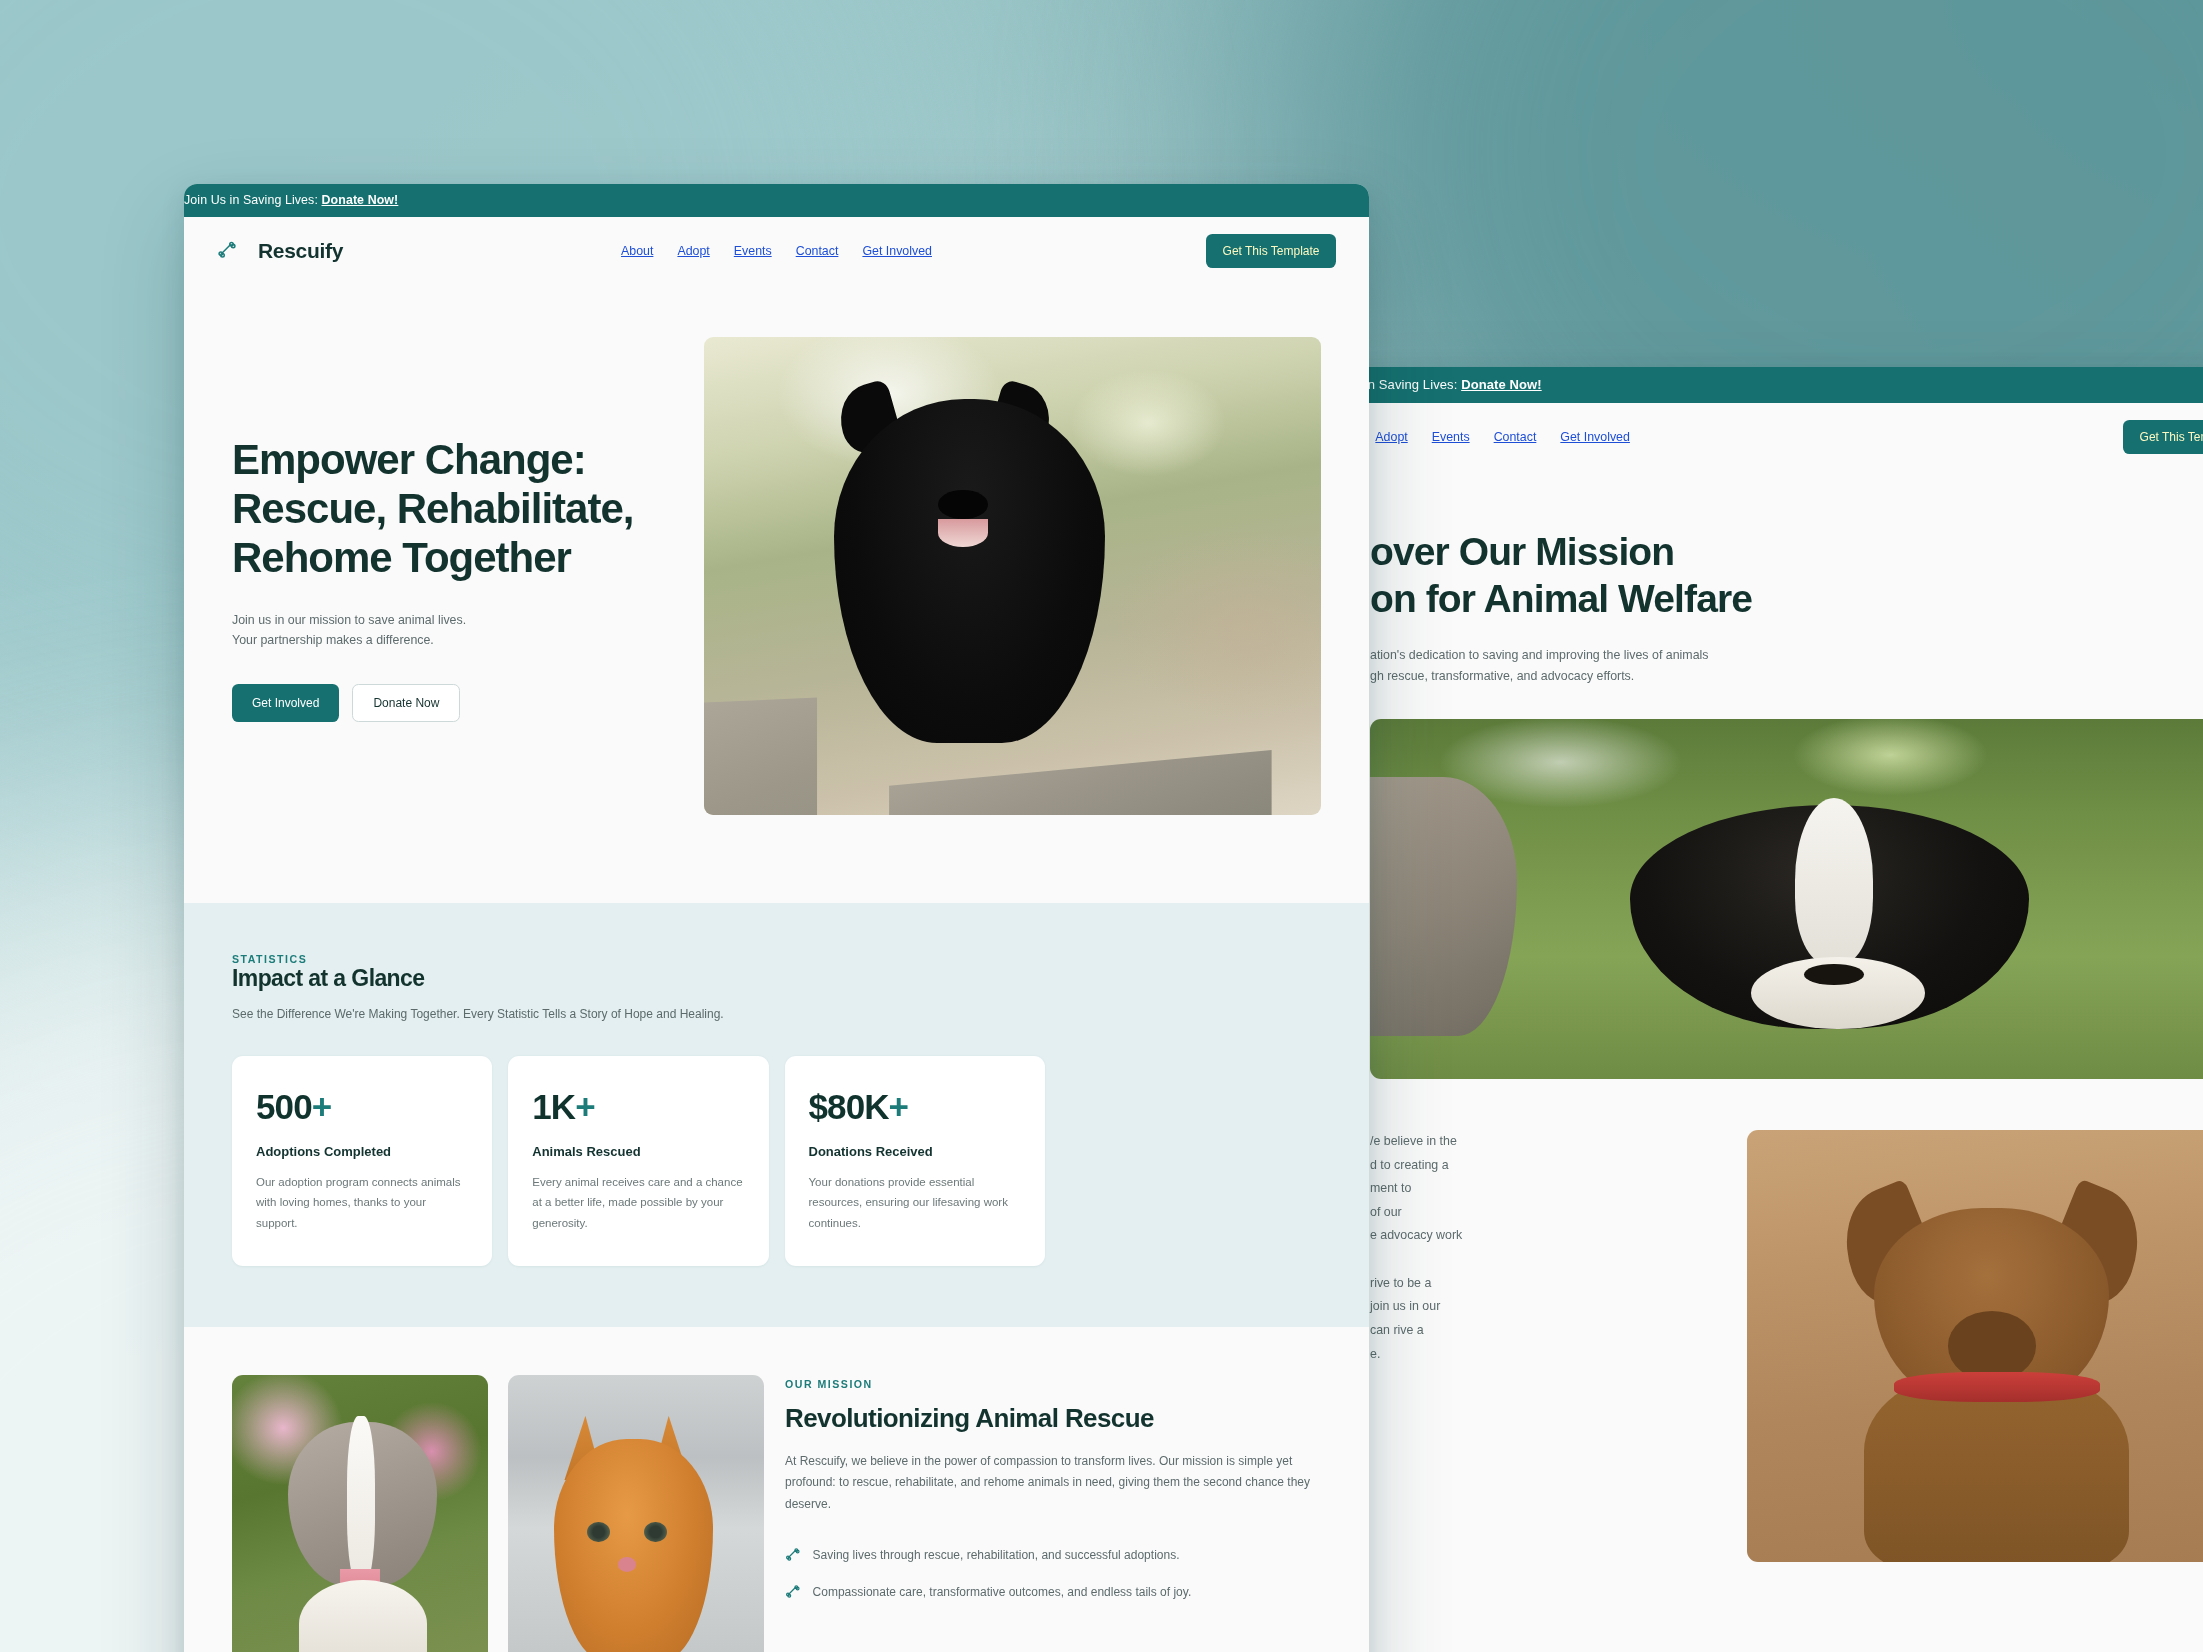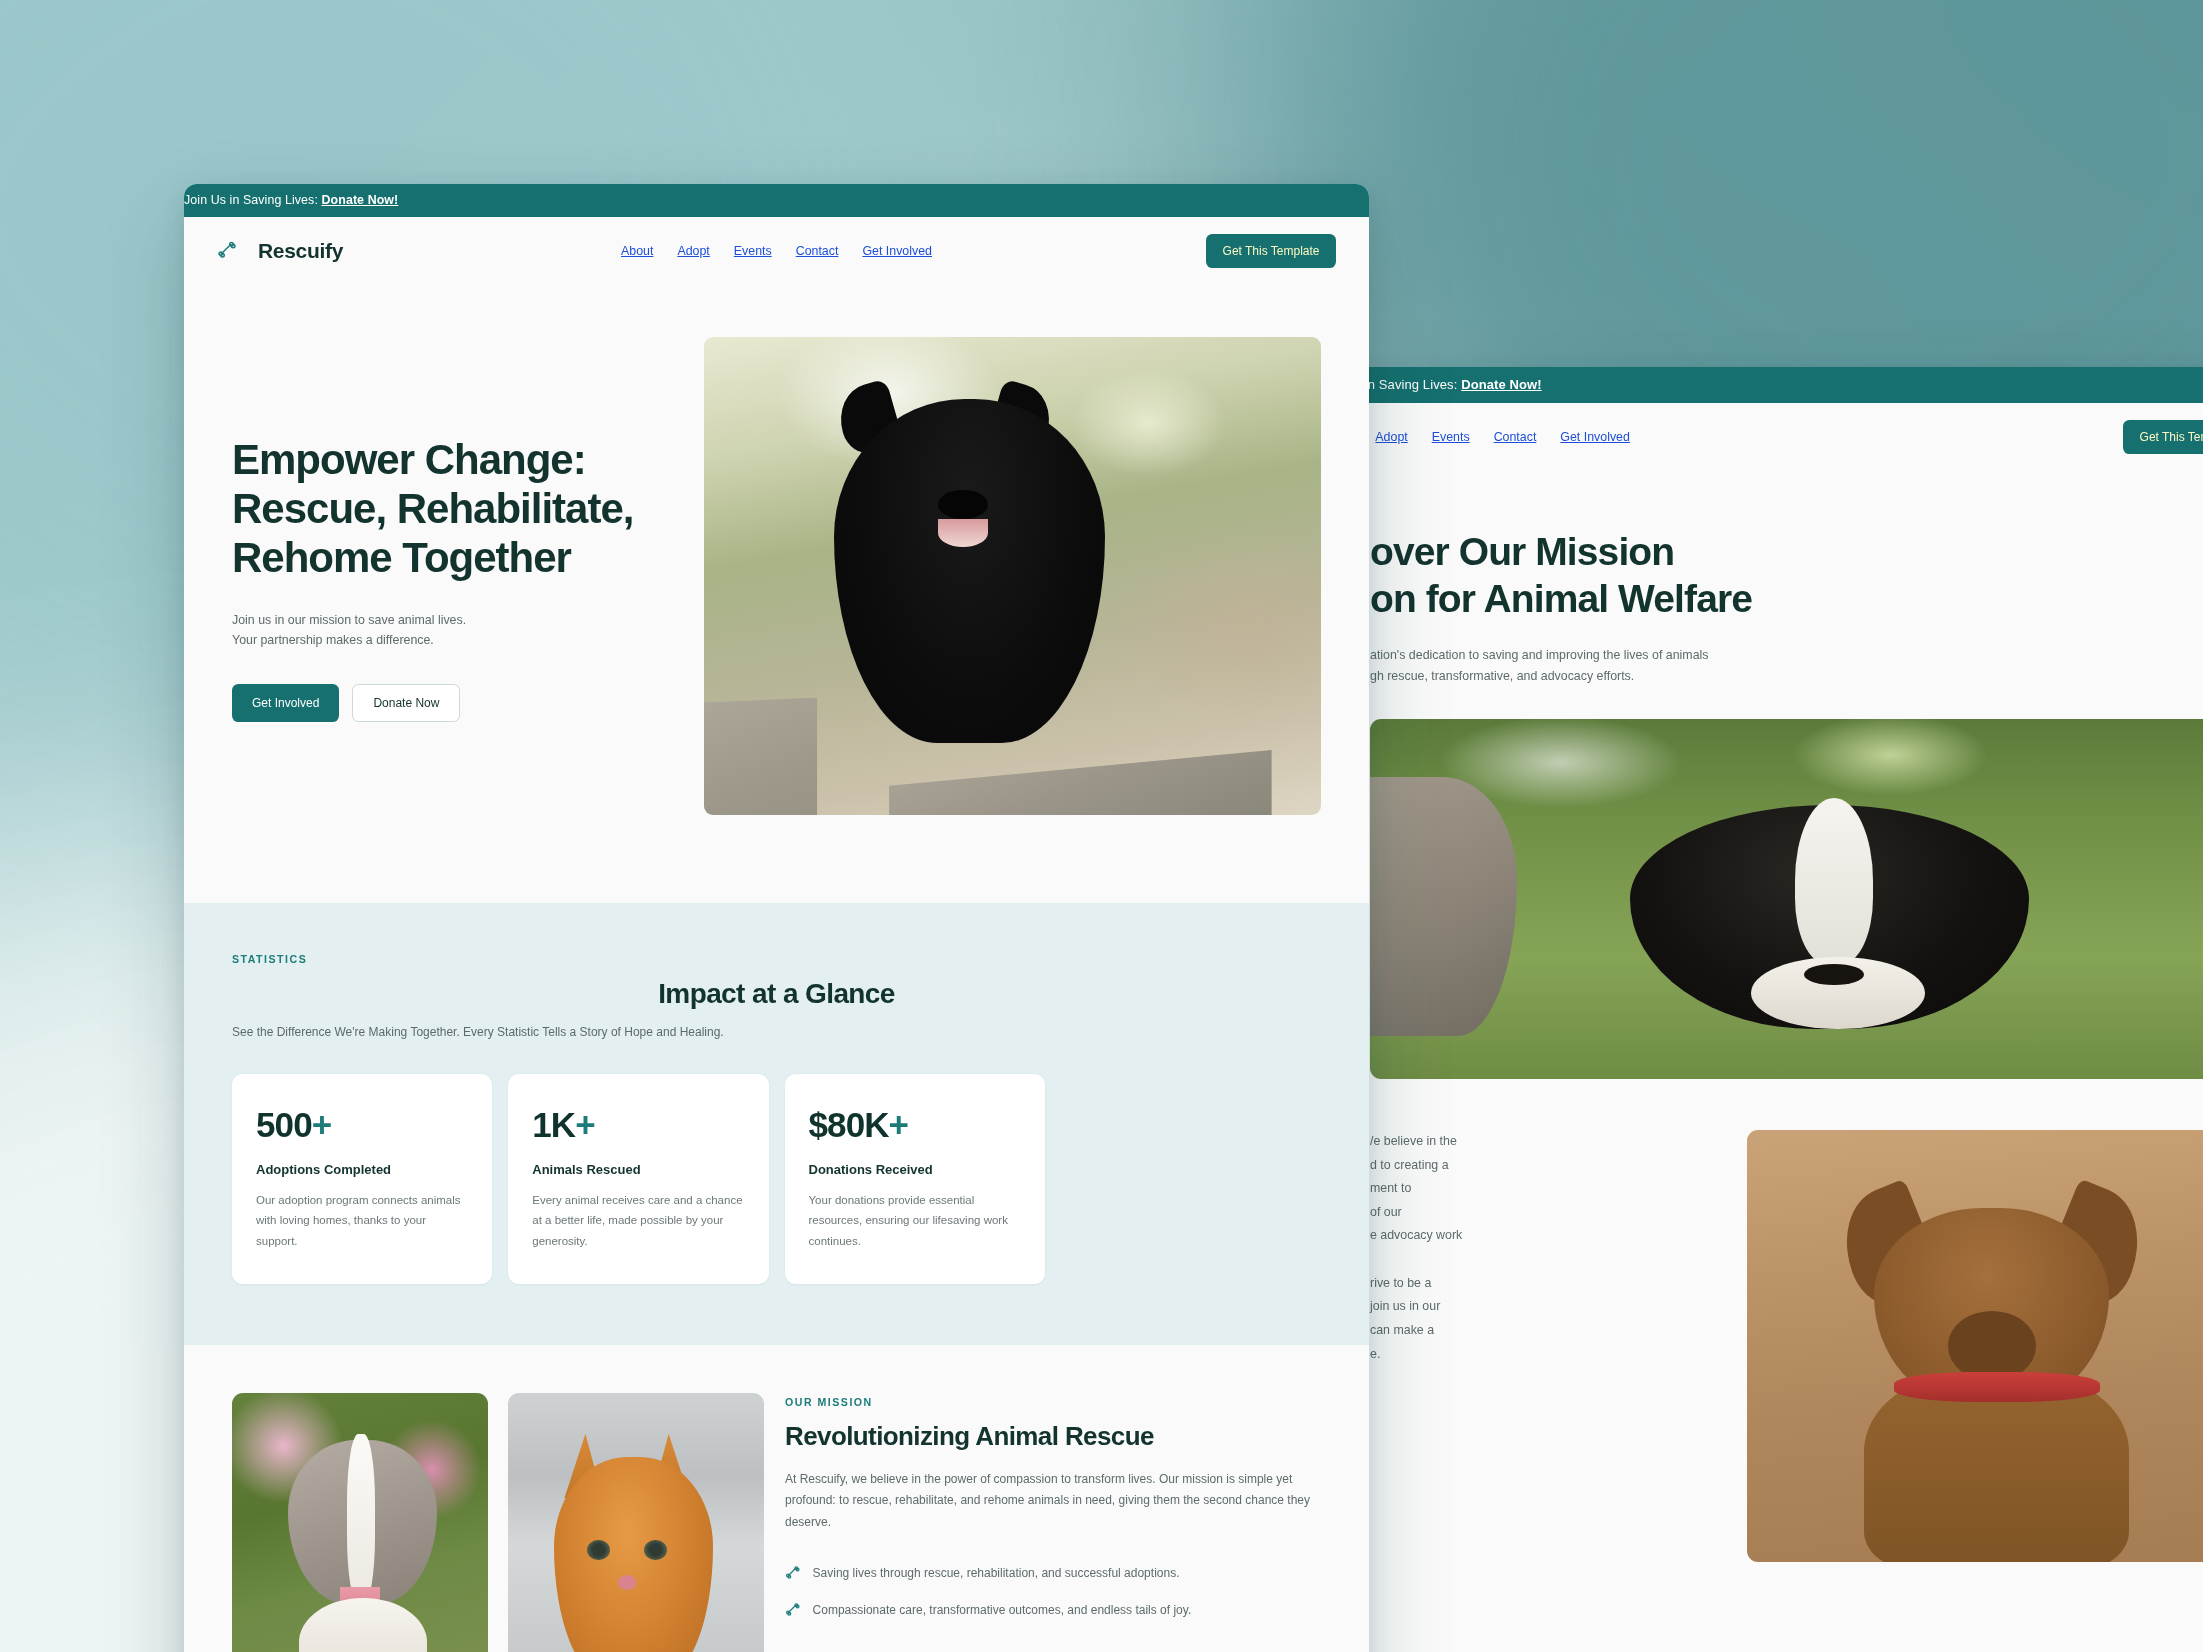--- a/index.html
+++ b/index.html
@@ -251,22 +251,21 @@
   
   .stats {
     background:#e3eff0;
     padding:50px 48px 61px;
   }
   .eyebrow {
     font-size:10.6px; font-weight:700; letter-spacing:1.5px;
     color:#1c7c7a; text-transform:uppercase;
   }
   .section-title {
-    margin-top:13px;
-    font-size:28px; font-weight:700; color:#13332f; letter-spacing:-0.6px;text-align:center;
+    font-size:23px; font-weight:700; color:#13332f; letter-spacing:-0.6px;
   }
   .section-sub {
     margin-top:14.7px; font-size:12px; color:#5c6a6b;
   }
   .stat-grid {
     display:grid; grid-template-columns:repeat(4,1fr); gap:16px;
     margin-top:35px;
   }
   .stat-card {
     background:#ffffff; border-radius:11px;
@@ -370,21 +369,21 @@
       <p>
         <span>/e believe in the</span><br>
         <span>d to creating a</span><br>
         <span>ment to</span><br>
         <span>of our</span><br>
         <span>e advocacy work</span>
       </p>
       <p>
         <span>rive to be a</span><br>
         <span>join us in our</span><br>
-        <span>can make a</span><br>
+        <span>can rive a</span><br>
         <span>e.</span>
       </p>
     </div>
     <div class="bp-col-img">
       <div class="photo photo-brown-dog">
         <div class="bd-ear-l"></div>
         <div class="bd-ear-r"></div>
         <div class="bd-head"></div>
         <div class="bd-muzzle"></div>
         <div class="bd-body"></div>

